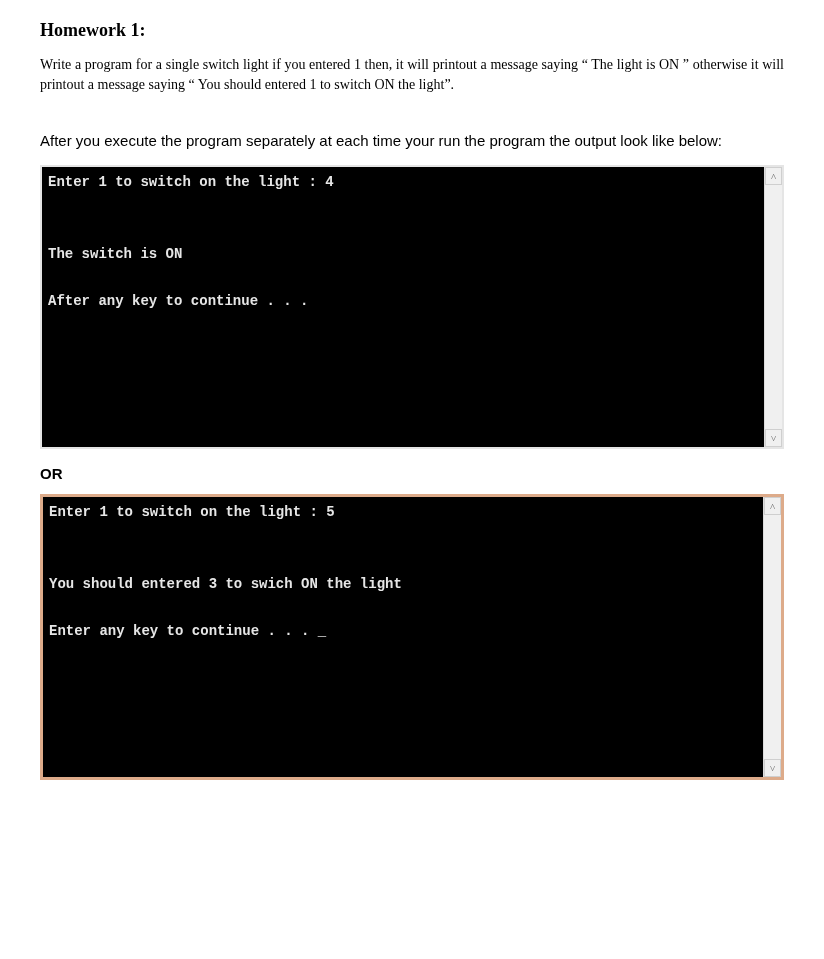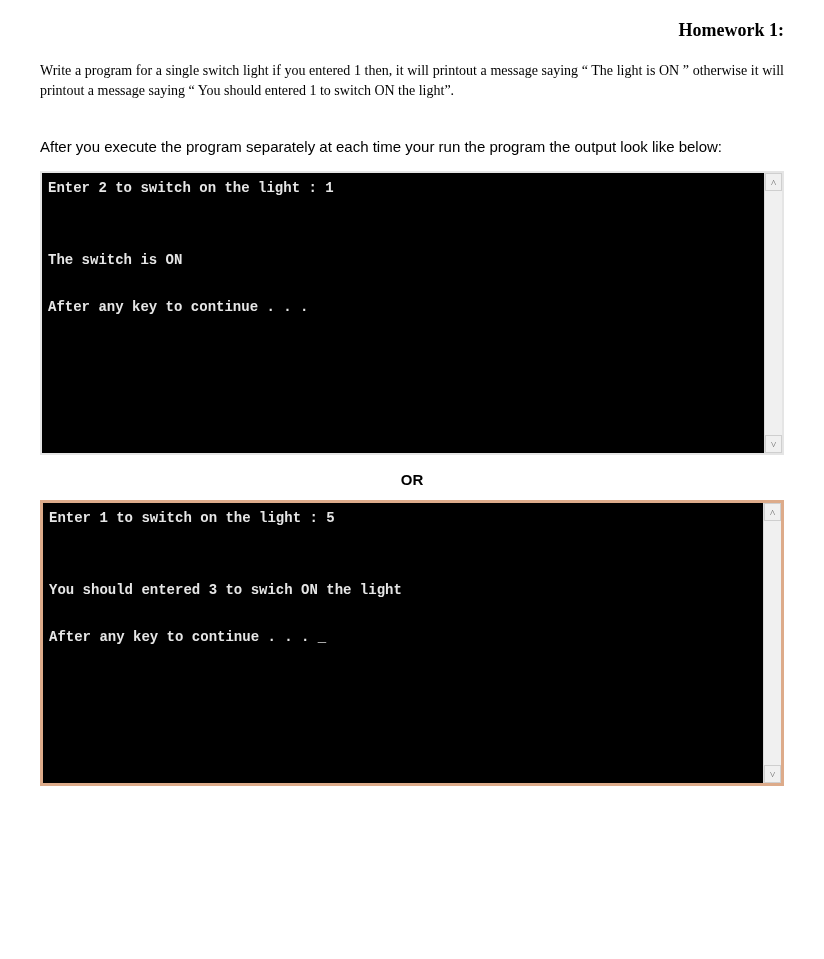--- a/index.html
+++ b/index.html
@@ -10,22 +10,21 @@
     body {
       font-family: "Times New Roman", Times, serif;
       background: #ffffff;
       width: 824px;
       padding: 20px 40px;
       color: #000;
     }
     .heading {
       font-weight: bold;
       font-size: 18px;
-      margin-bottom: 20px;
-      text-align: right;
+      margin-bottom: 14px;
     }
     .paragraph {
       font-size: 14px;
       line-height: 1.4;
       text-align: justify;
       margin-bottom: 36px;
     }
     .subheading {
       font-family: Arial, Helvetica, sans-serif;
       font-weight: normal;
@@ -75,35 +74,35 @@
       border: 1px solid #cfcfcf;
     }
     .scroll-track {
       flex: 1;
       background: #f0f0f0;
     }
     .or-label {
       font-family: Arial, Helvetica, sans-serif;
       font-weight: bold;
       font-size: 15px;
-      text-align: center;
+      text-align: left;
       margin: 8px 0 12px 0;
     }
   </style>
 </head>
 <body>
 
 <div class="heading">Homework 1:</div>
 
 <div class="paragraph">Write a program for a single switch light if you entered 1 then, it will printout a message saying “ The light is ON ” otherwise it will printout a message saying “ You should entered 1 to switch ON the light”.</div>
 
 <div class="subheading">After you execute the program separately at each time your run the program the output look like below:</div>
 
 <div class="console-wrapper">
-  <div class="console-inner"><span>Enter 2 to switch on the light : 1</span>
+  <div class="console-inner"><span>Enter 1 to switch on the light : 4</span>
 <span></span>
 <span></span>
 <span>The switch is ON</span>
 <span></span>
 <span>After any key to continue . . .</span>
 </div>
   <div class="scrollbar">
     <div class="scroll-btn">˄</div>
     <div class="scroll-track"></div>
     <div class="scroll-btn">˅</div>
@@ -111,20 +110,20 @@
 </div>
 
 <div class="or-label">OR</div>
 
 <div class="console-wrapper bordered-orange">
   <div class="console-inner"><span>Enter 1 to switch on the light : 5</span>
 <span></span>
 <span></span>
 <span>You should entered 3 to swich ON the light</span>
 <span></span>
-<span>After any key to continue . . . _</span>
+<span>Enter any key to continue . . . _</span>
 </div>
   <div class="scrollbar">
     <div class="scroll-btn">˄</div>
     <div class="scroll-track"></div>
     <div class="scroll-btn">˅</div>
   </div>
 </div>
 
 </body></html>

